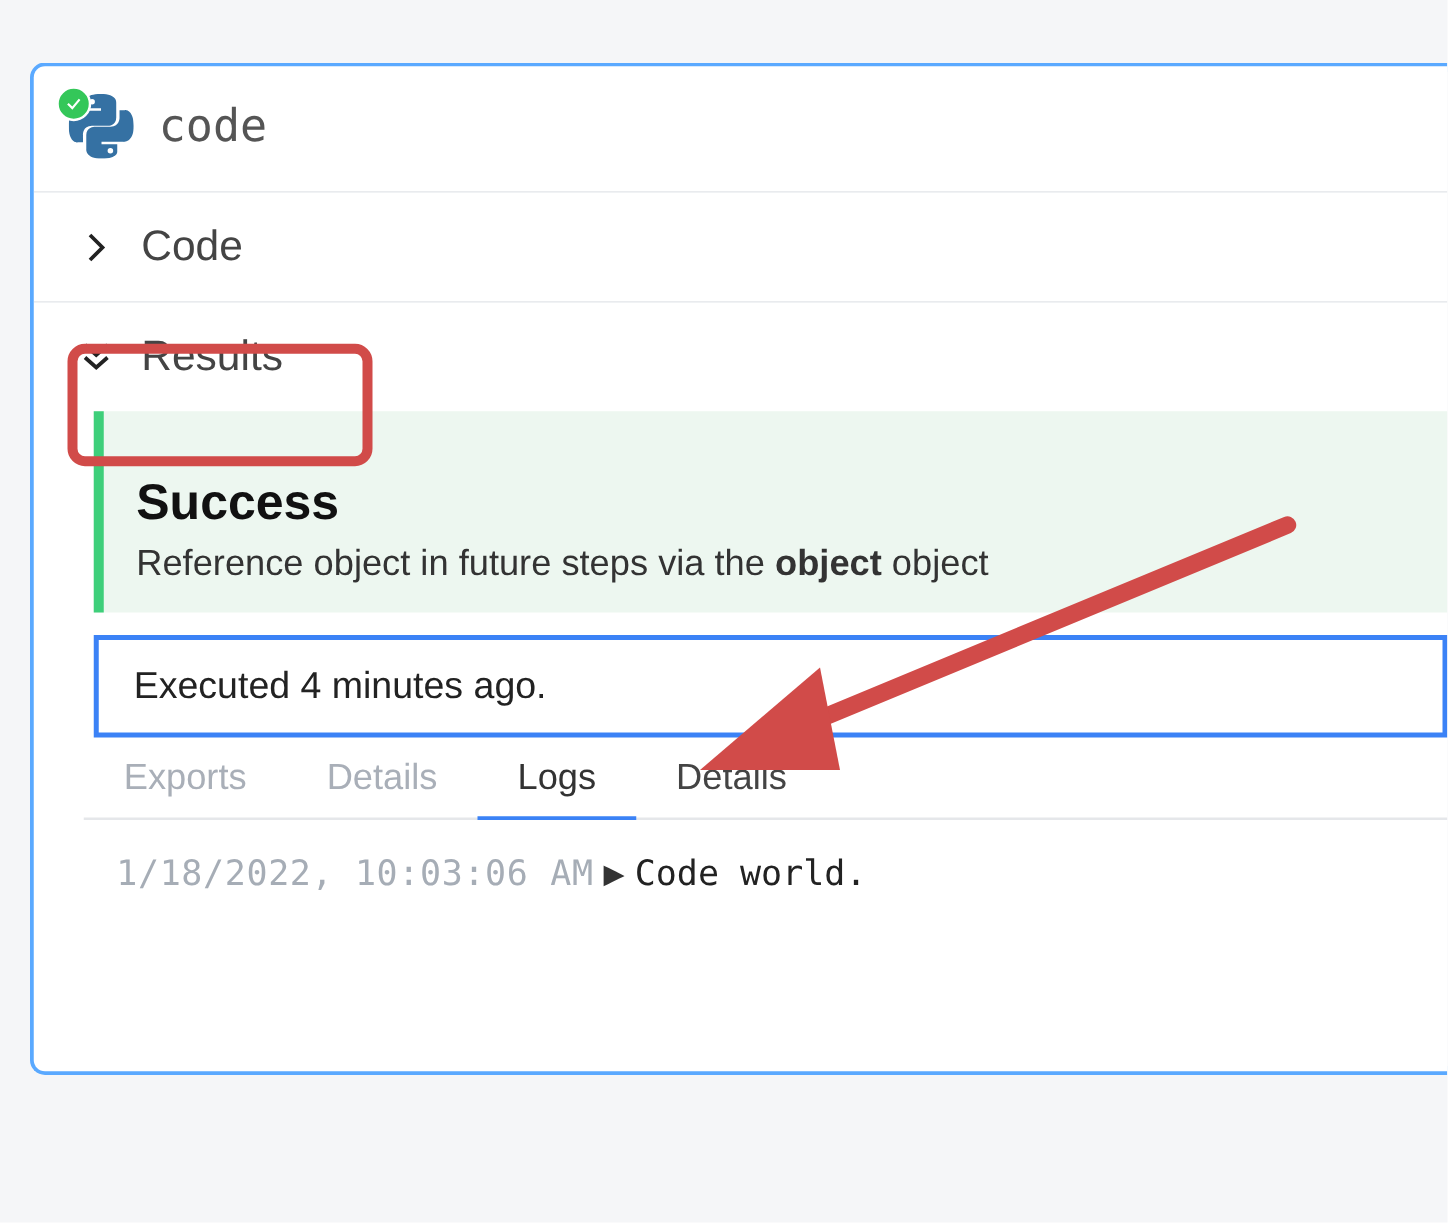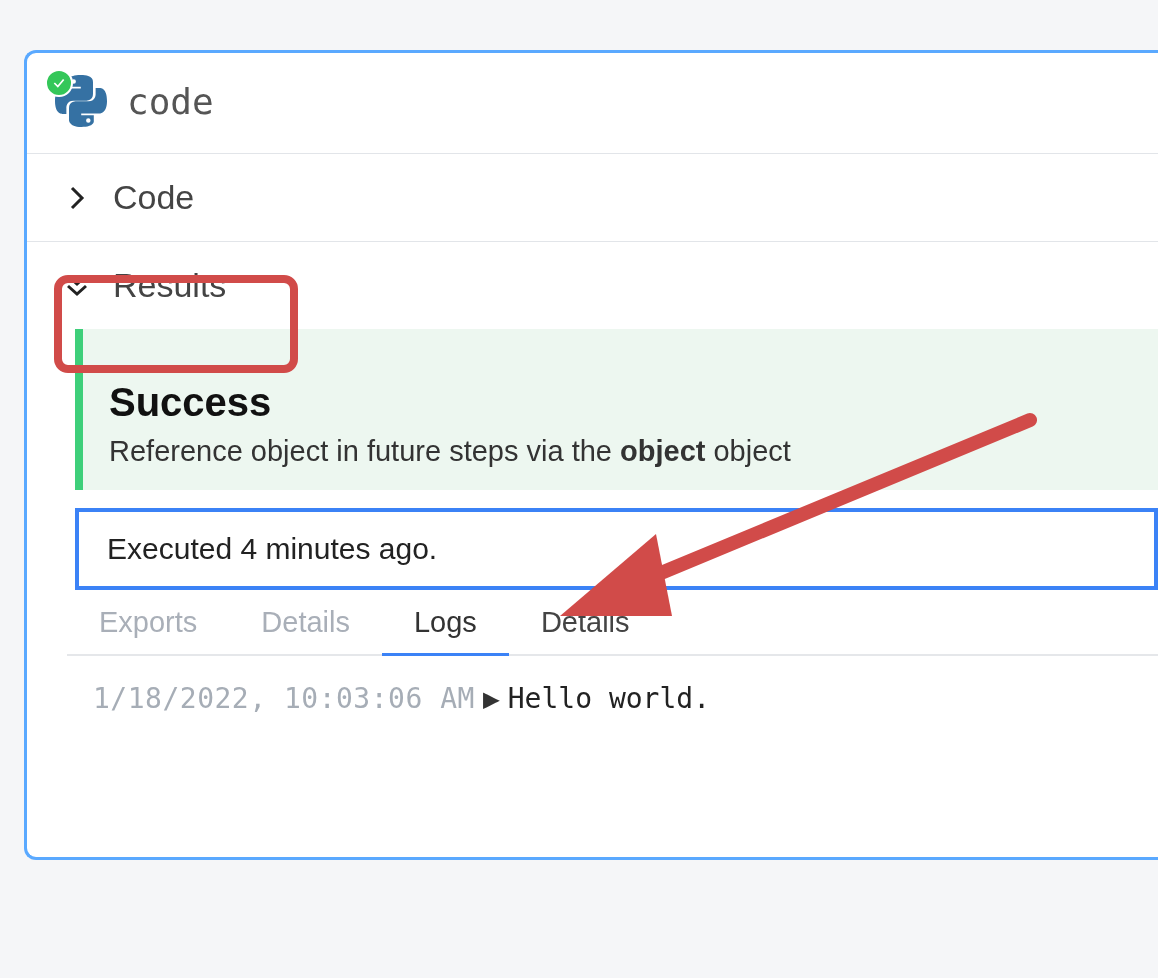--- a/index.html
+++ b/index.html
@@ -200,21 +200,21 @@
     <div class="tabs">
       <div class="tab dim">Exports</div>
       <div class="tab dim">Details</div>
       <div class="tab active">Logs</div>
       <div class="tab norm">Details</div>
     </div>
 
     <div class="log-line">
       <span class="log-ts">1/18/2022, 10:03:06 AM</span>
       <span class="log-caret">▶</span>
-      <span class="log-msg">Hello world.</span>
+      <span class="log-msg">Code world.</span>
     </div>
 
   </div>
 </div>
 
 <div class="highlight-box"></div>
 
 <svg class="arrow-overlay" viewBox="0 0 1158 978">
   <defs>
     <marker id="arrowhead" markerWidth="18" markerHeight="18" refX="3" refY="6" orient="auto">

